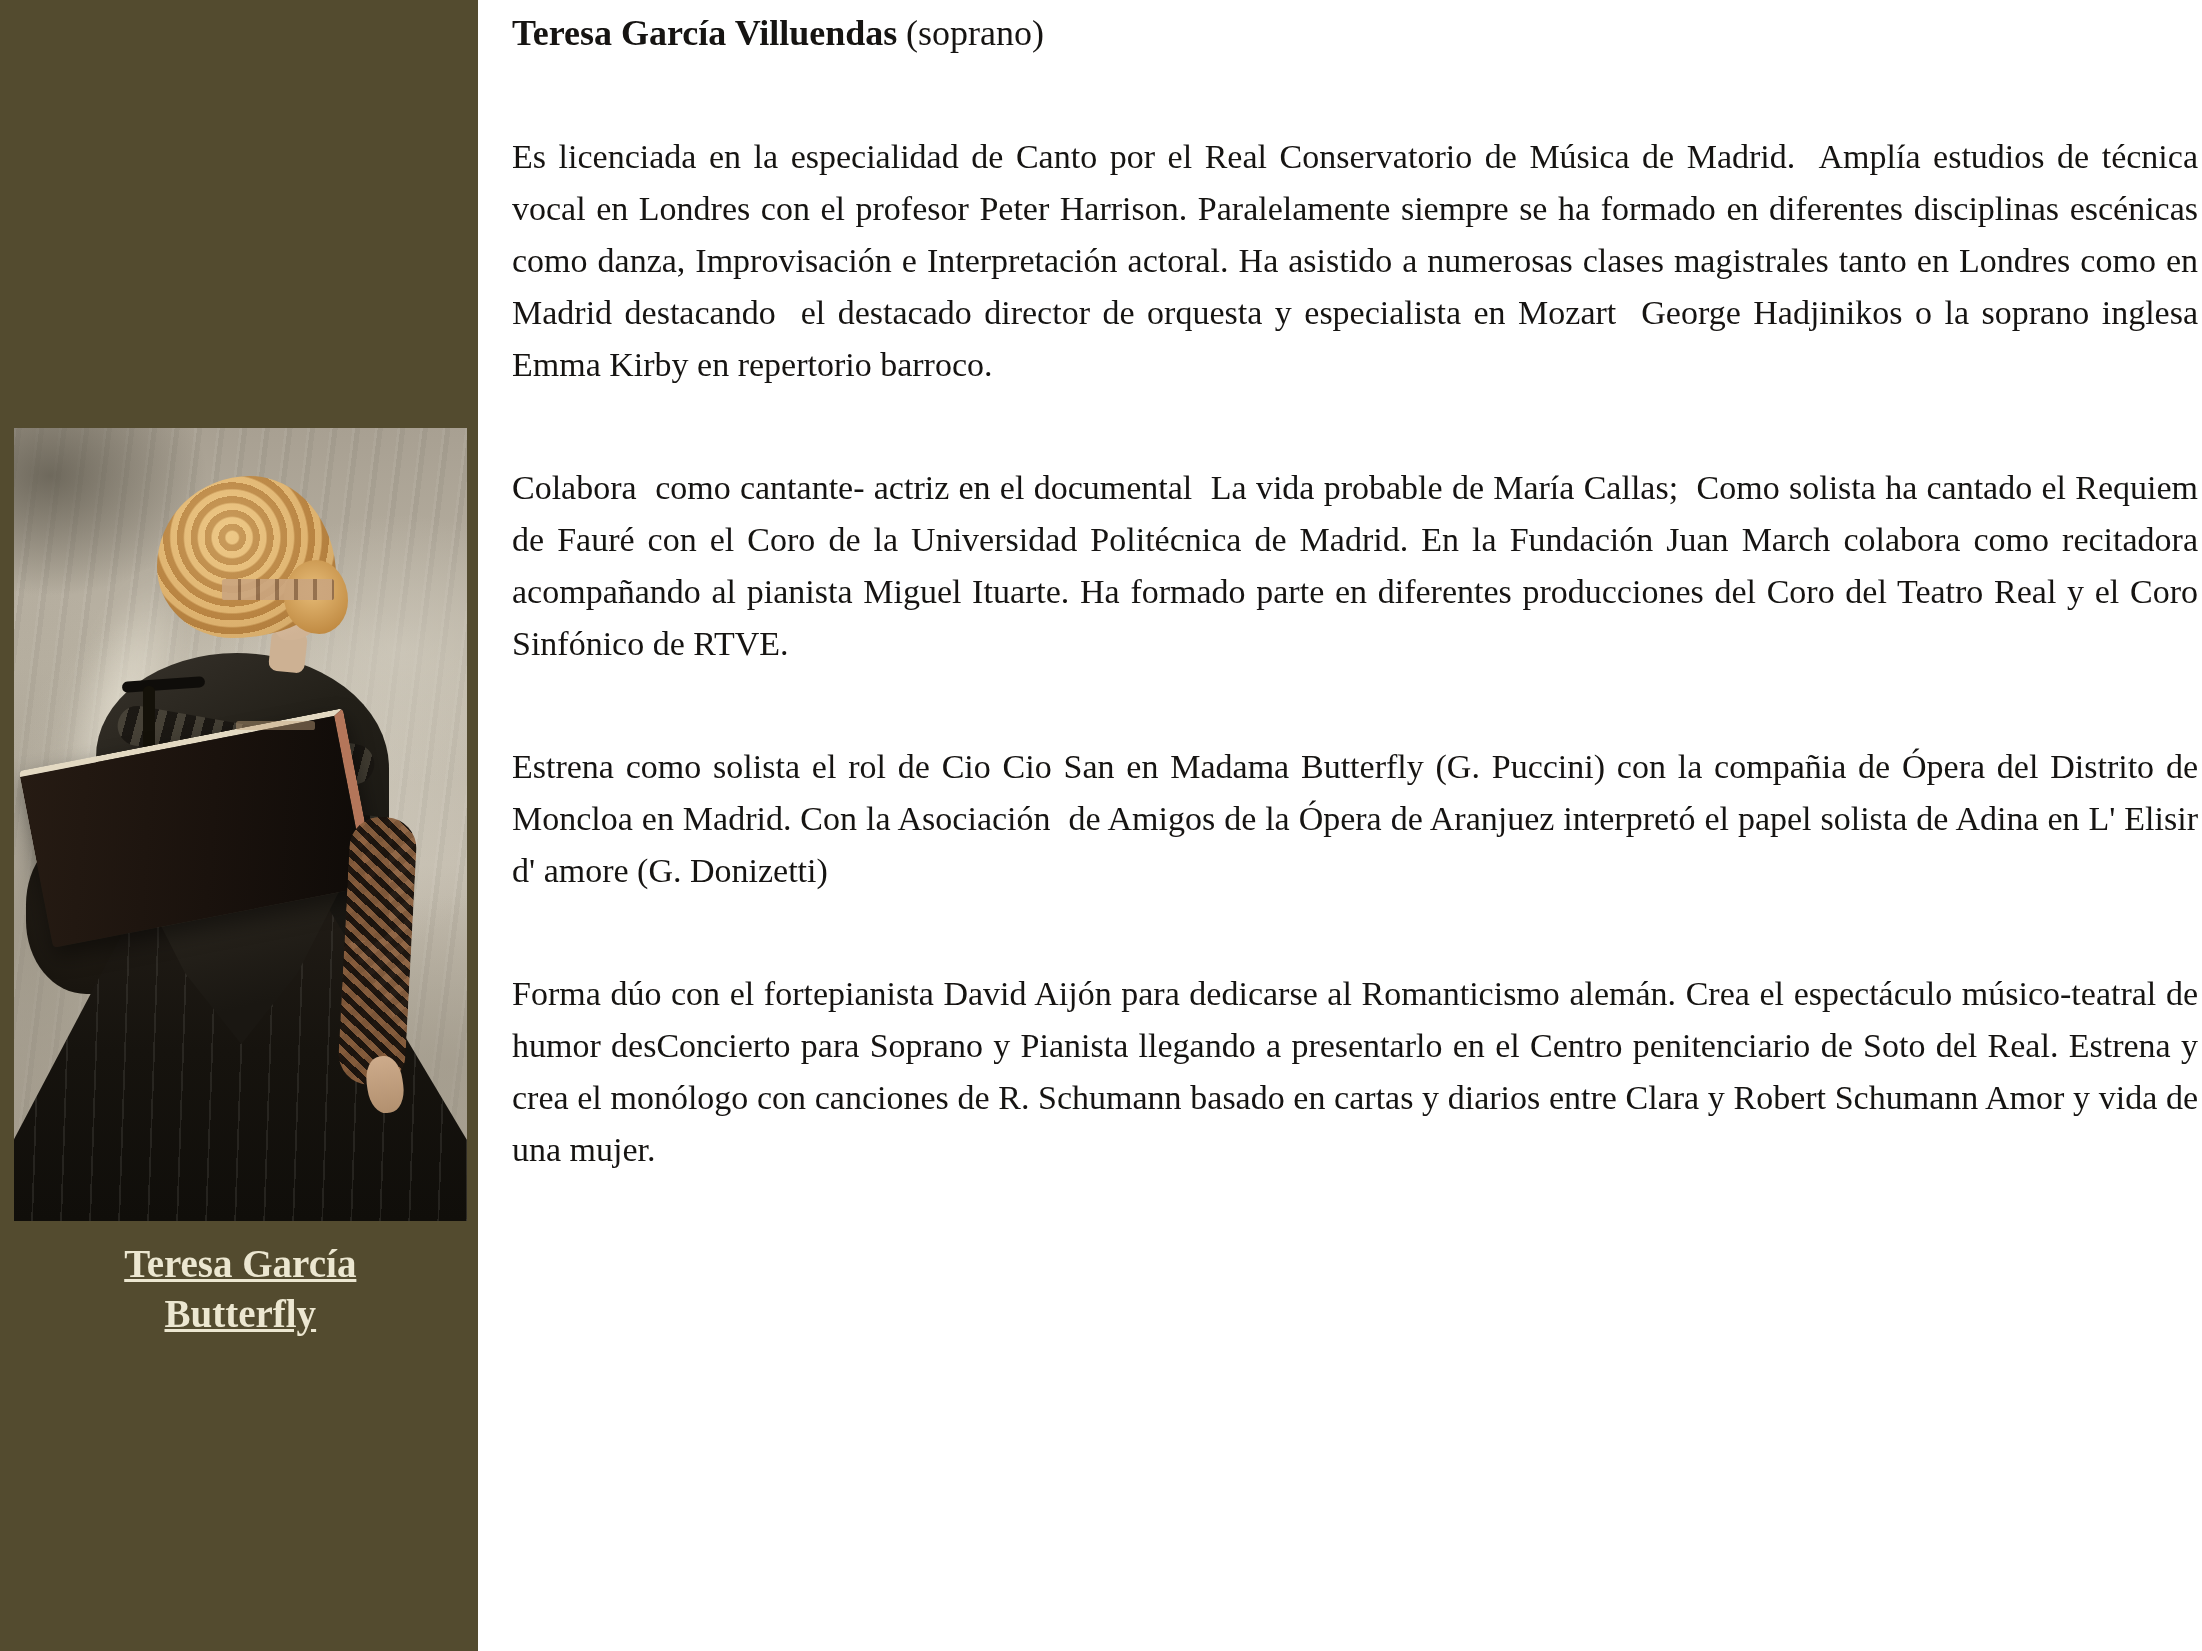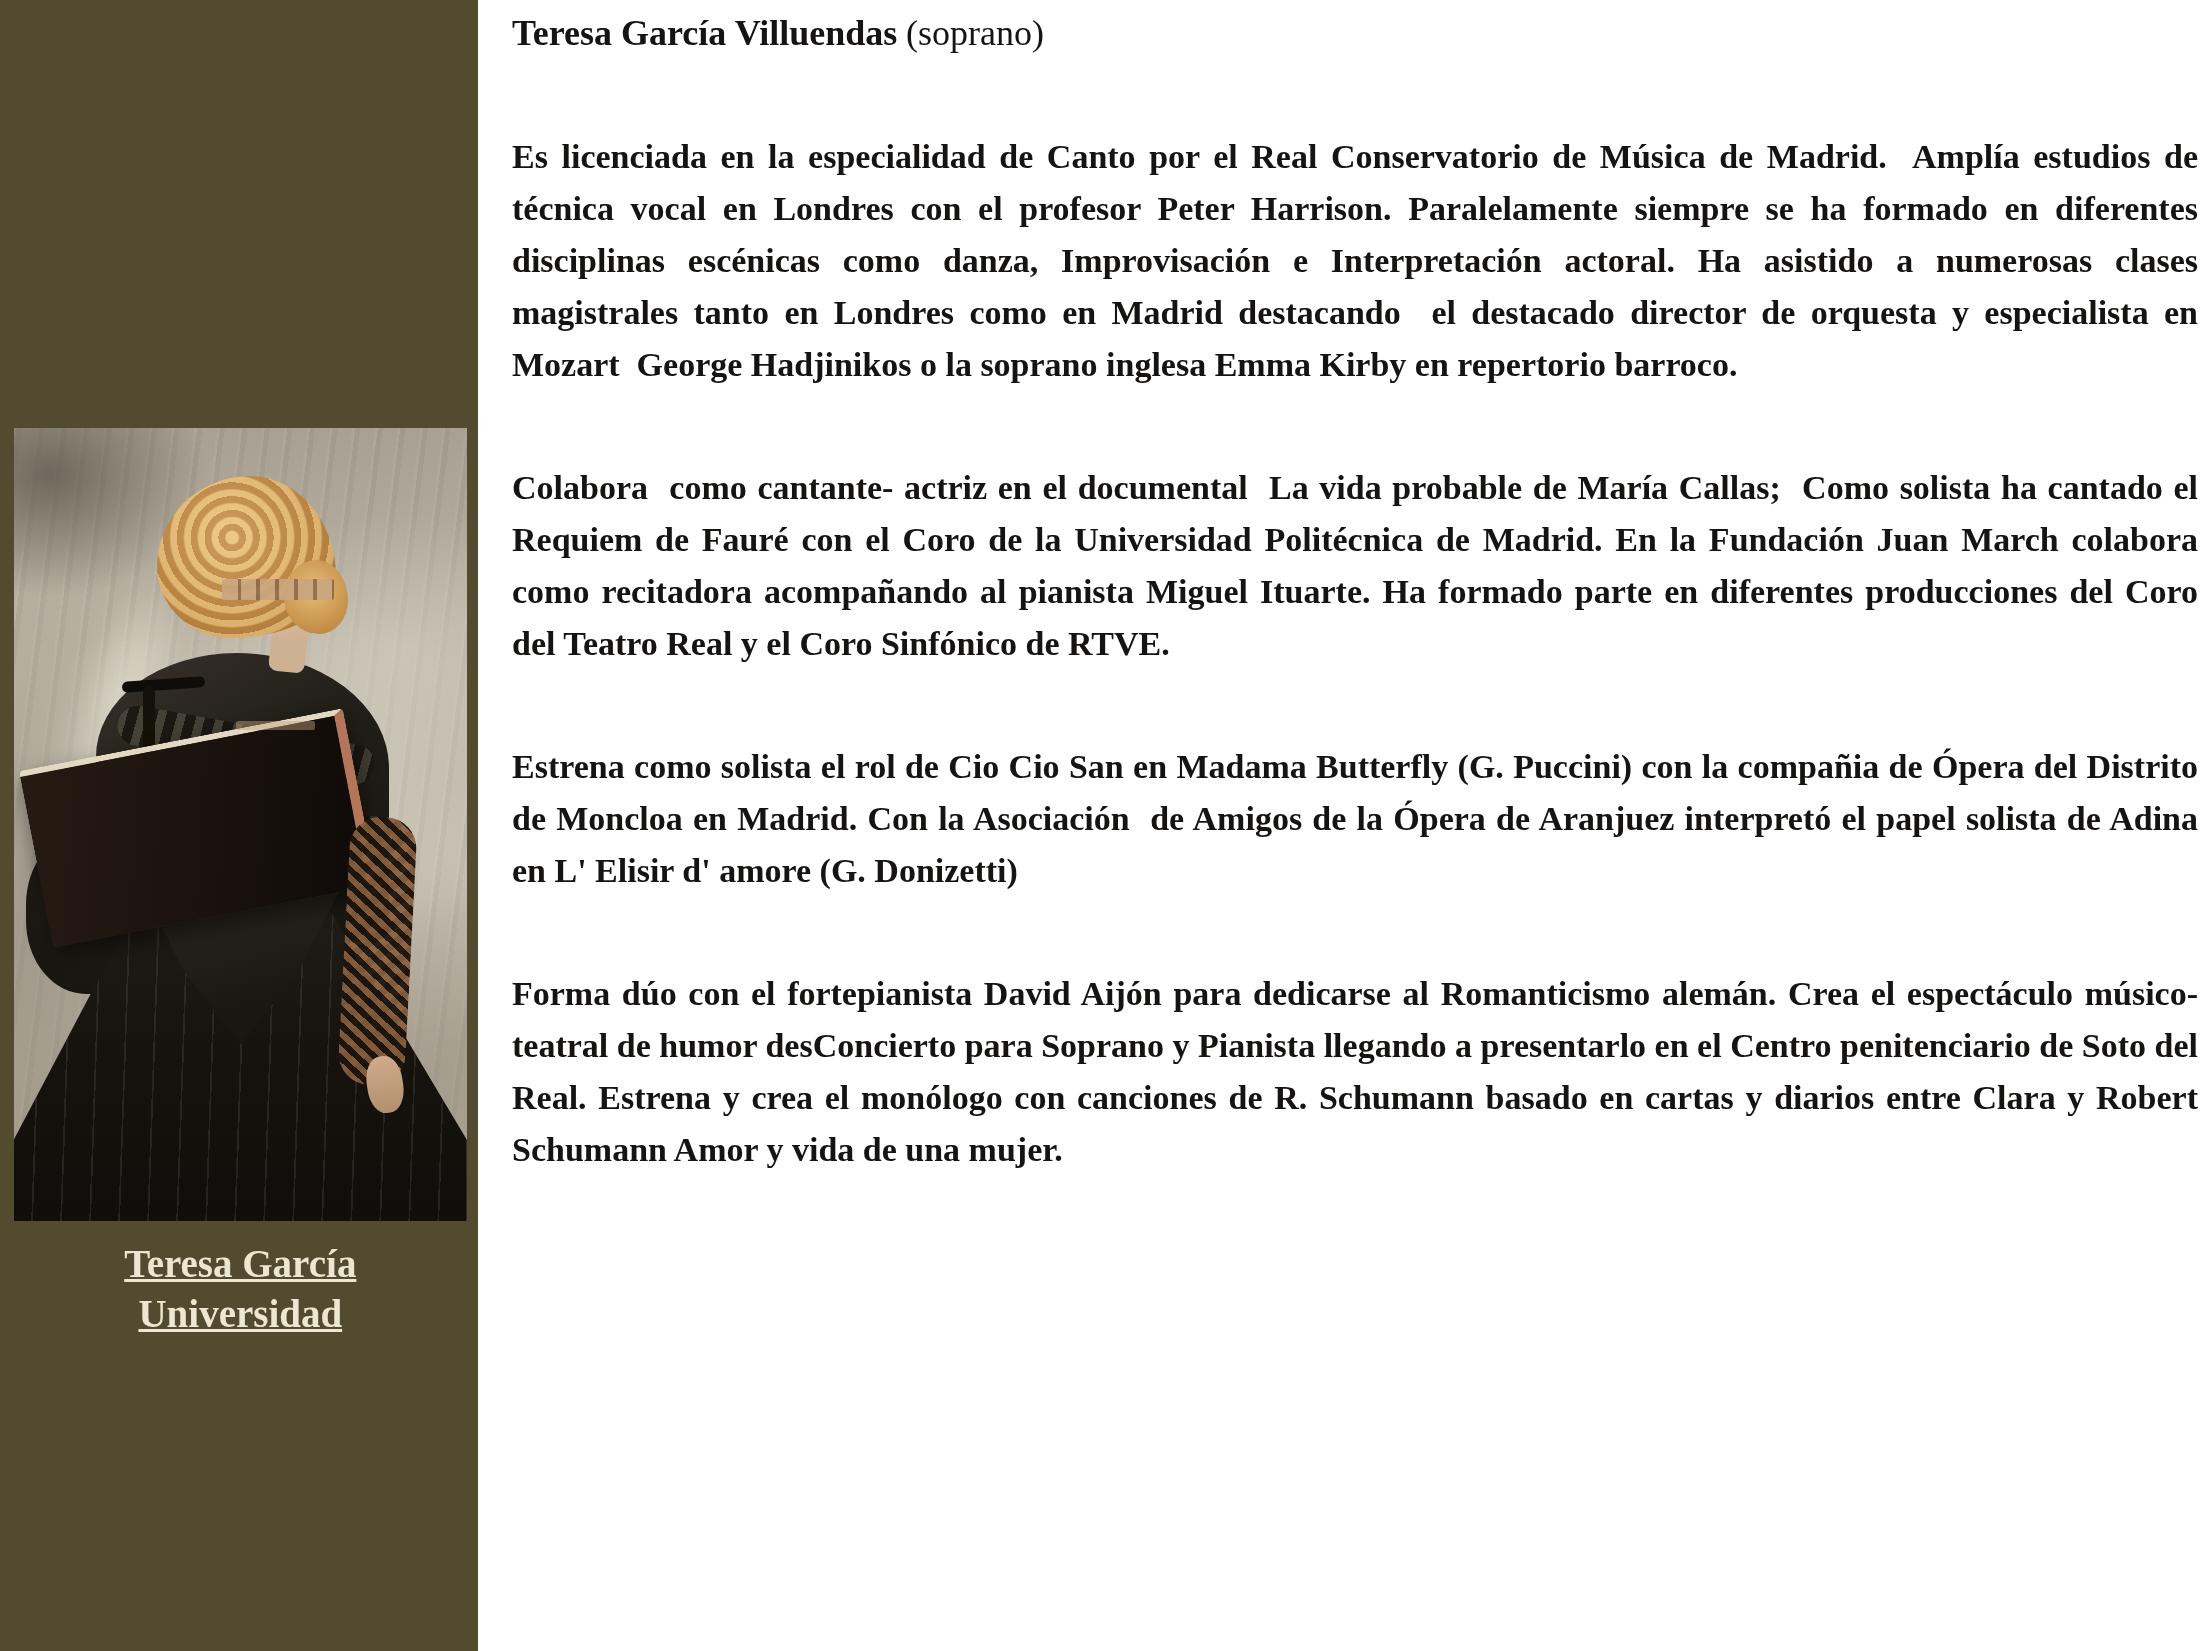--- a/index.html
+++ b/index.html
@@ -130,21 +130,20 @@
     color: #161412;
   }
   .heading { font-size: 36px; line-height: 53px; margin: 6.9px 0 0 0; }
   .heading .name { font-weight: bold; }
   .heading .role { font-weight: normal; margin-left: 8.6px; }
   p.bio {
     font-size: 34px; line-height: 52px;
     text-align: justify;
     margin: 71px 0 0 0;
     white-space: pre-wrap;
-    font-weight: bold;
   }
 </style>
 </head>
 <body>
 
 <div class="page">
 
   <div class="sidebar">
     <div class="photo">
       <div class="ph-smoke"></div>
@@ -162,21 +161,21 @@
       <div class="ph-skirt"></div>
       <div class="ph-peplum"></div>
       <div class="ph-book"></div>
       <div class="ph-book-label"></div>
       <div class="ph-book-label2"></div>
       <div class="ph-arm-lace"></div>
       <div class="ph-hand"></div>
     </div>
     <div class="caption">
       <div>Teresa García</div>
-      <div>Universidad</div>
+      <div>Butterfly</div>
     </div>
   </div>
 
   <div class="content">
     <h1 class="heading"><span class="name">Teresa García Villuendas</span><span class="role">(soprano)</span></h1>
     <p class="bio">Es licenciada en la especialidad de Canto por el Real Conservatorio de Música de Madrid.  Amplía estudios de técnica vocal en Londres con el profesor Peter Harrison. Paralelamente siempre se ha formado en diferentes disciplinas escénicas como danza, Improvisación e Interpretación actoral. Ha asistido a numerosas clases magistrales tanto en Londres como en Madrid destacando  el destacado director de orquesta y especialista en Mozart  George Hadjinikos o la soprano inglesa Emma Kirby en repertorio barroco.</p>
     <p class="bio">Colabora  como cantante- actriz en el documental  La vida probable de María Callas;  Como solista ha cantado el Requiem de Fauré con el Coro de la Universidad Politécnica de Madrid. En la Fundación Juan March colabora como recitadora acompañando al pianista Miguel Ituarte. Ha formado parte en diferentes producciones del Coro del Teatro Real y el Coro Sinfónico de RTVE.</p>
     <p class="bio">Estrena como solista el rol de Cio Cio San en Madama Butterfly (G. Puccini) con la compañia de Ópera del Distrito de Moncloa en Madrid. Con la Asociación  de Amigos de la Ópera de Aranjuez interpretó el papel solista de Adina en L' Elisir d' amore (G. Donizetti)</p>
     <p class="bio">Forma dúo con el fortepianista David Aijón para dedicarse al Romanticismo alemán. Crea el espectáculo músico-teatral de humor desConcierto para Soprano y Pianista llegando a presentarlo en el Centro penitenciario de Soto del Real. Estrena y crea el monólogo con canciones de R. Schumann basado en cartas y diarios entre Clara y Robert Schumann Amor y vida de una mujer.</p>
   </div>

